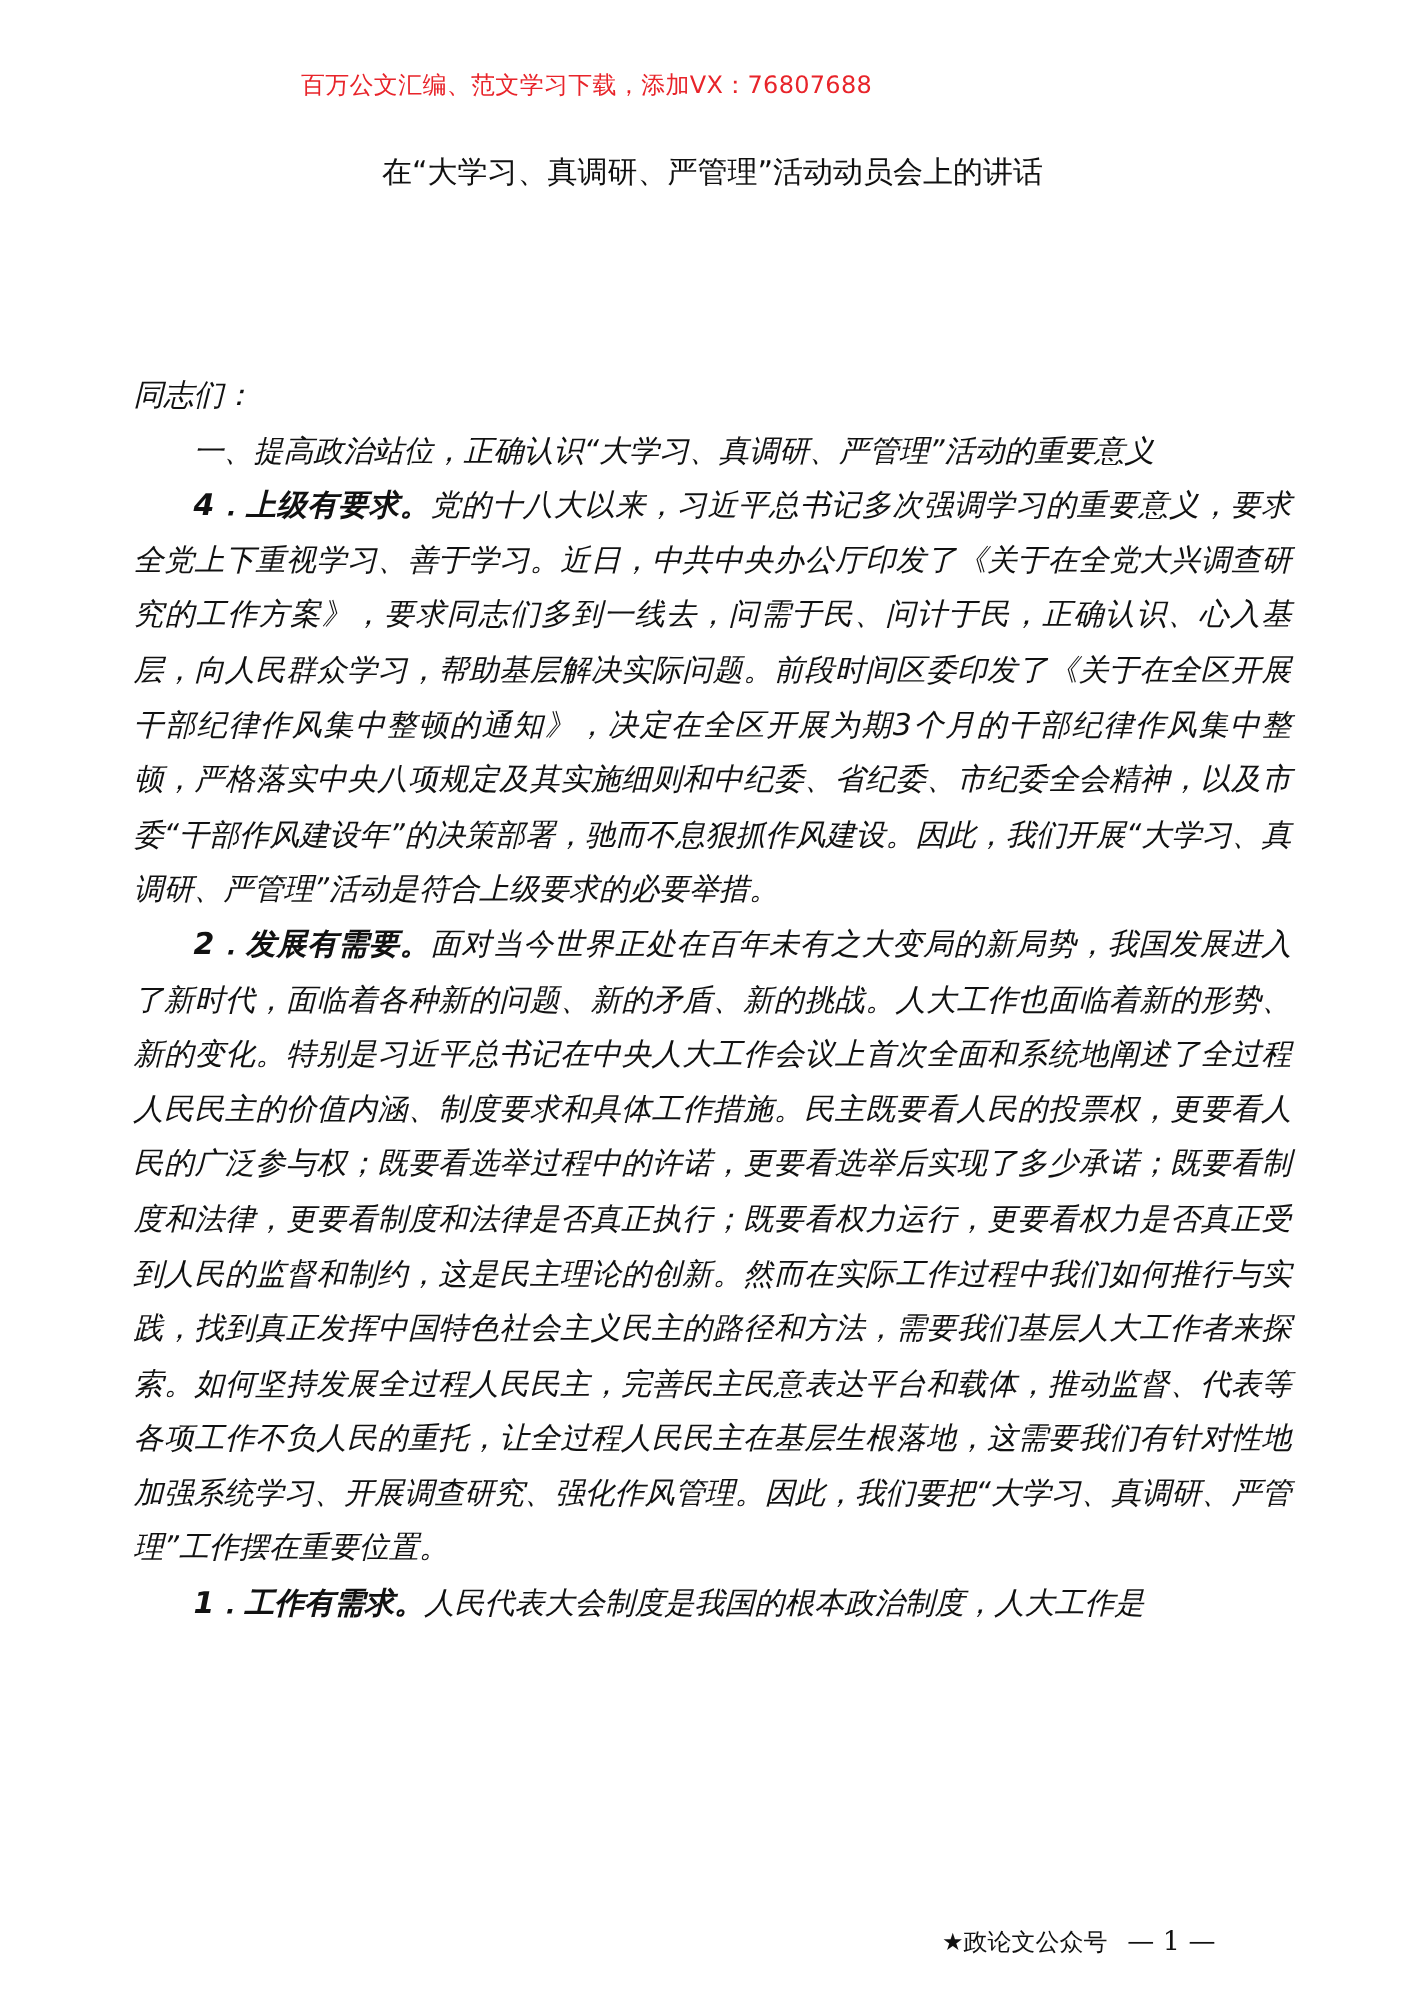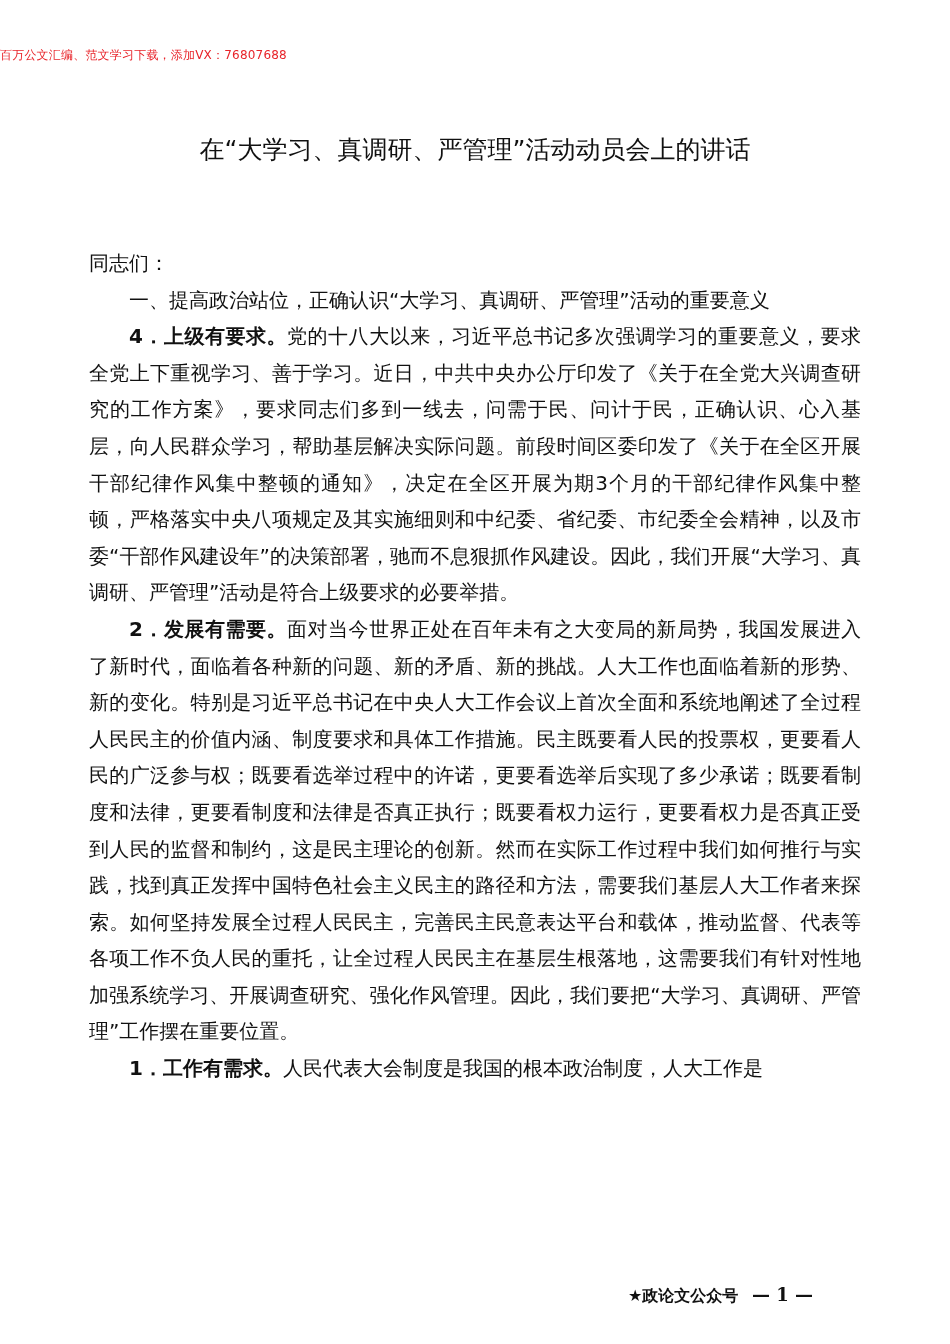--- a/index.html
+++ b/index.html
@@ -18,59 +18,59 @@
     .page {
       position: absolute;
       left: 0; top: 0;
       width: 950px; height: 1344px;
     }
     .watermark {
       position: absolute;
       top: 47px;
       left: 0;
       width: 782px;
-      font-size: 12px;
+      text-align: center;
+      font-size: 16px;
       color: #e8242a;
       letter-spacing: 0.2px;
     }
     .title-block {
       position: absolute;
       top: 98px;
       left: 0;
       width: 950px;
       text-align: center;
-      font-size: 25px;
+      font-size: 20px;
       line-height: 32px;
       color: #111;
-      margin-top: 36px;
     }
     .title-block div { height: 32px; }
     .body-text {
       position: absolute;
       top: 245px;
       left: 89px;
       width: 772px;
       font-size: 20px;
       line-height: 36.6px;
       text-align: justify;
       text-justify: inter-character;
+      font-style: italic;
     }
     .body-text p {
       margin: 0;
     }
     .indent { text-indent: 2em; }
     .bold-lead { font-weight: bold; }
     .footer {
       position: absolute;
       top: 1284px;
       left: 628px;
       font-size: 16px;
       color: #111;
       white-space: nowrap;
-      font-weight: bold;
     }
     .footer .page-num {
       font-family: "DejaVu Serif", "Liberation Serif", serif;
       font-size: 18px;
       margin-left: 8px;
     }
   </style>
 </head>
 <body>
 

